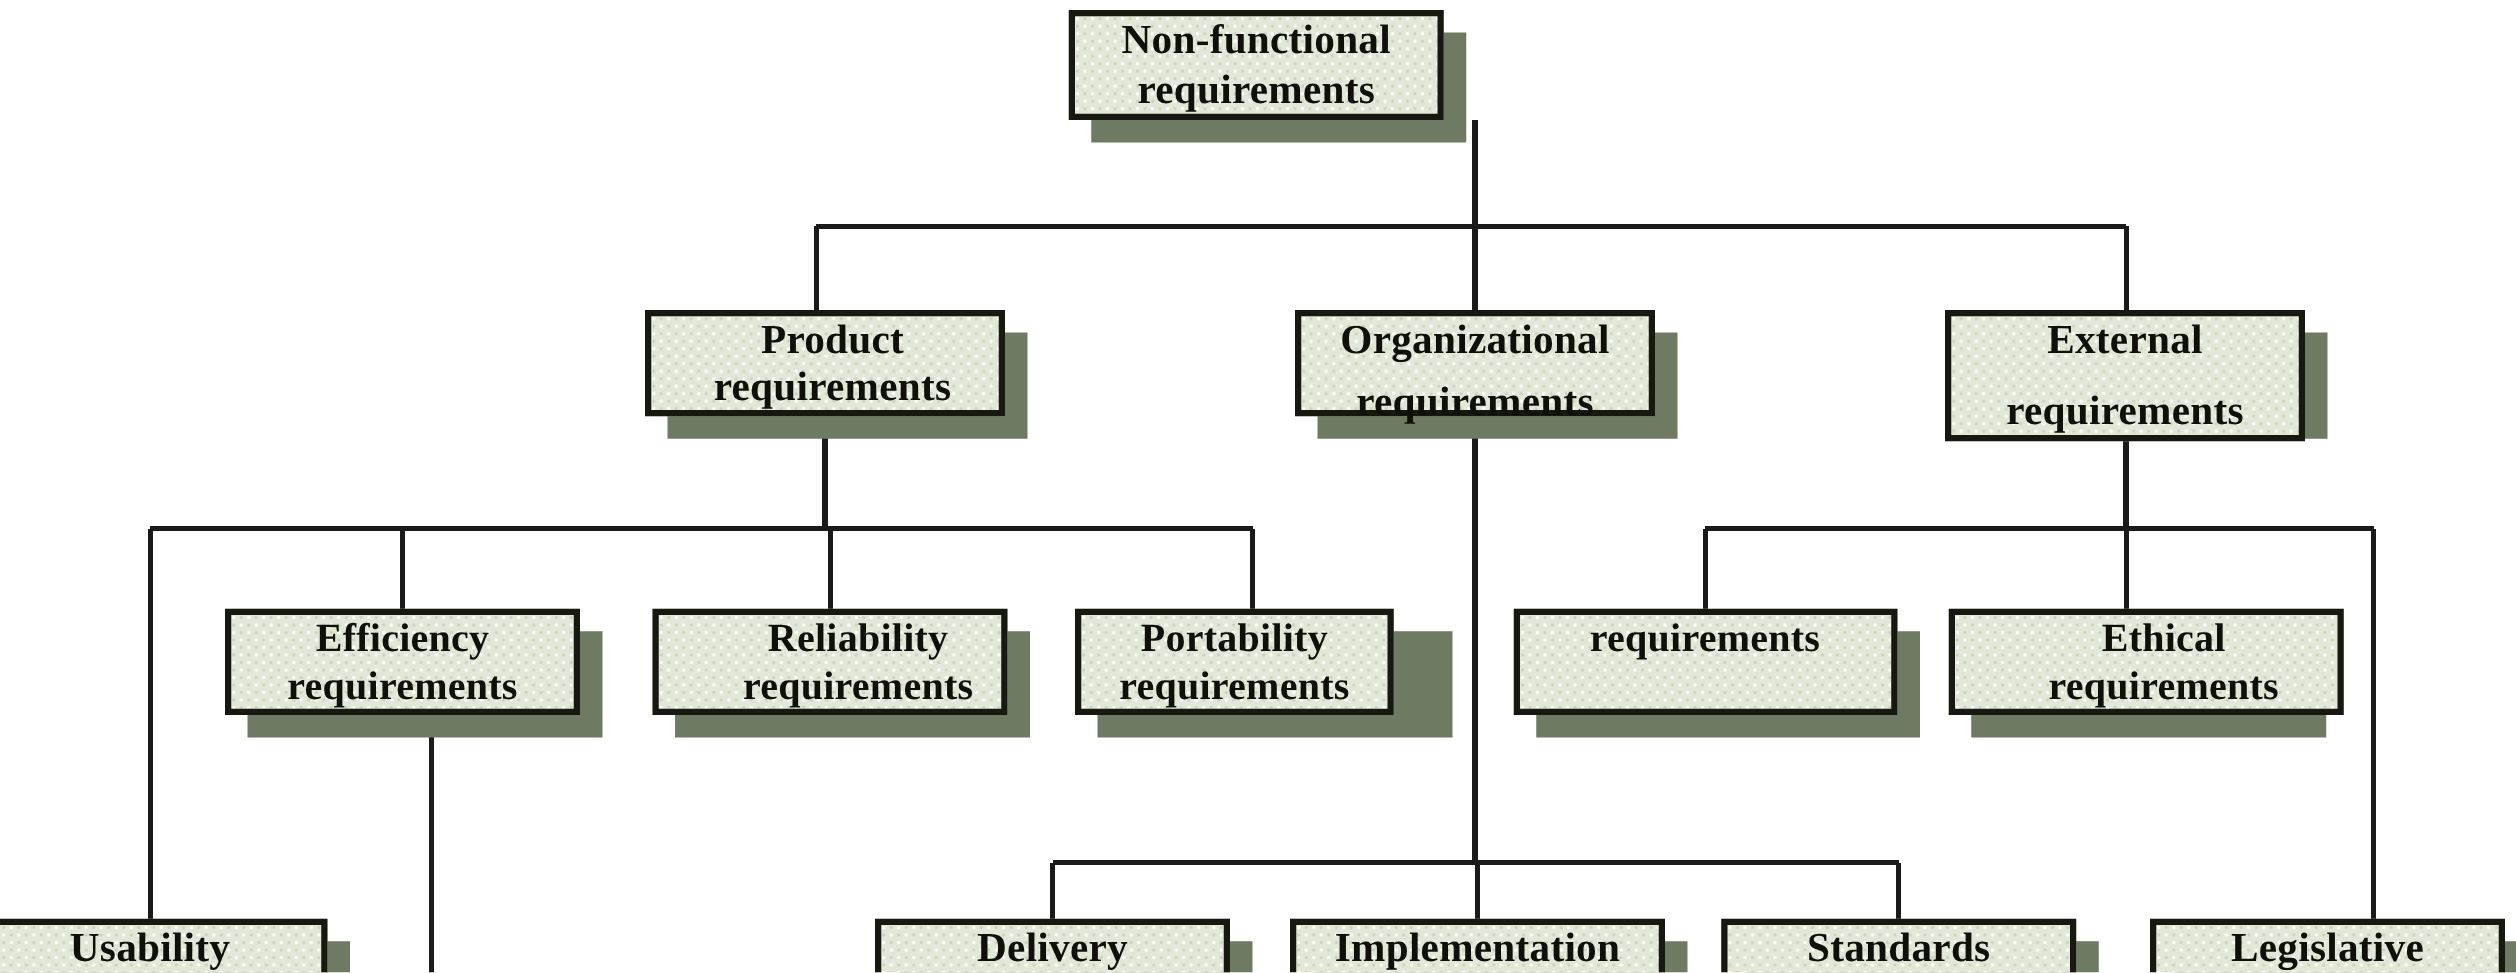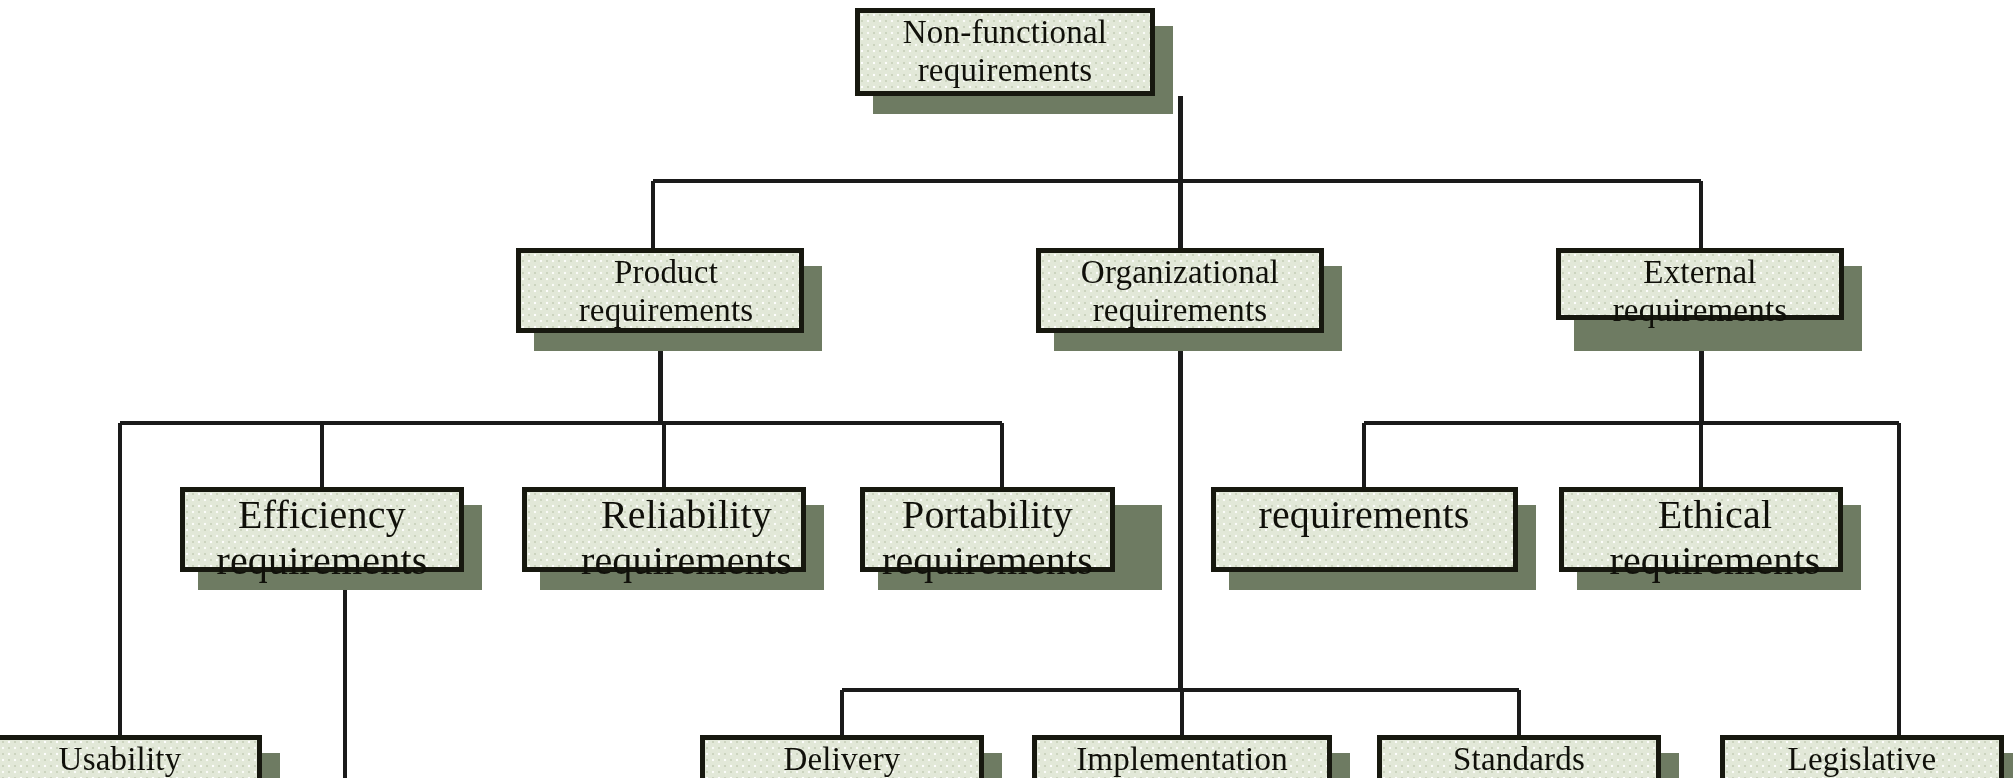--- a/index.html
+++ b/index.html
@@ -32,39 +32,40 @@
     background-color:#e2e8d8;
     background-image:
       radial-gradient(circle at 2px 2px, rgba(255,255,255,.95) 1.1px, rgba(255,255,255,0) 1.6px),
       radial-gradient(circle at 8px 8px, rgba(255,255,255,.85) 1.1px, rgba(255,255,255,0) 1.6px),
       radial-gradient(circle at 8px 2px, rgba(168,181,150,.40) 1.0px, rgba(168,181,150,0) 1.5px),
       radial-gradient(circle at 2px 8px, rgba(168,181,150,.40) 1.0px, rgba(168,181,150,0) 1.5px);
     background-size:12px 12px,12px 12px,12px 12px,12px 12px;
     display:flex;
     flex-direction:column;
     align-items:center;
-    justify-content:flex-start;
+    justify-content:space-between;
     z-index:3;
     color:#10100a;
     line-height:1.16;
     text-align:center;
     letter-spacing:.2px;
+    font-weight:bold;
   }
   .node .ln{ display:block; white-space:nowrap; }
 
   
   .shadow{
     position:absolute;
     background:#6e7b62;
     z-index:1;
   }
 
   .t1{ font-size:33px; }
   .t2{ font-size:33px; }
-  .t3{ font-size:40px; }
+  .t3{ font-size:32px; }
   .t4{ font-size:33px; }
 </style>
 </head>
 <body>
 
 <div id="stage">
 
   <svg class="lines" viewBox="0 0 2013 778" width="2013" height="778" aria-hidden="true">
     <g stroke="#1a1a1a" stroke-width="5" fill="none" shape-rendering="crispEdges">
 
@@ -115,45 +116,45 @@
 
   <div class="node t1" style="left: 855px; top: 8px; width: 300px; height: 88px;">
     <span class="ln">Non-functional</span>
     <span class="ln">requirements</span>
   </div>
 
   <div class="node t2" style="left: 516px; top: 248px; width: 288px; height: 85px; padding-left: 12px;">
     <span class="ln">Product</span>
     <span class="ln">requirements</span>
   </div>
-  <div class="node t2" style="left: 1036px; top: 248px; width: 288px; height: 85px;">
+  <div class="node t2" style="left: 1036px; top: 248px; width: 288px; height: 85px; gap: 12px;">
     <span class="ln">Organizational</span>
     <span class="ln">requirements</span>
   </div>
-  <div class="node t2" style="left: 1556px; top: 248px; width: 288px; height: 72px;">
+  <div class="node t2" style="left: 1556px; top: 248px; width: 288px; height: 105px;">
     <span class="ln">External</span>
     <span class="ln">requirements</span>
   </div>
 
   <div class="node t3" style="left: 180px; top: 487px; width: 284px; height: 85px;">
     <span class="ln">Efficiency</span>
     <span class="ln">requirements</span>
   </div>
   <div class="node t3" style="left: 522px; top: 487px; width: 284px; height: 85px; padding-left: 45px;">
     <span class="ln">Reliability</span>
     <span class="ln">requirements</span>
   </div>
   <div class="node t3" style="left: 860px; top: 487px; width: 255px; height: 85px;">
     <span class="ln">Portability</span>
     <span class="ln">requirements</span>
   </div>
   <div class="node t3" style="left: 1210.5px; top: 487px; width: 307px; height: 85px;">
     <span class="ln">requirements</span>
   </div>
-  <div class="node t3" style="left: 1559px; top: 487px; width: 284px; height: 85px; padding-left: 28px;">
+  <div class="node t3" style="left: 1559px; top: 487px; width: 316px; height: 85px; padding-left: 28px;">
     <span class="ln">Ethical</span>
     <span class="ln">requirements</span>
   </div>
 
   <div class="node t4" style="left: -22px; top: 735px; width: 284px; height: 85px;">
     <span class="ln">Usability</span>
   </div>
   <div class="node t4" style="left: 700px; top: 735px; width: 284px; height: 85px;">
     <span class="ln">Delivery</span>
   </div>

